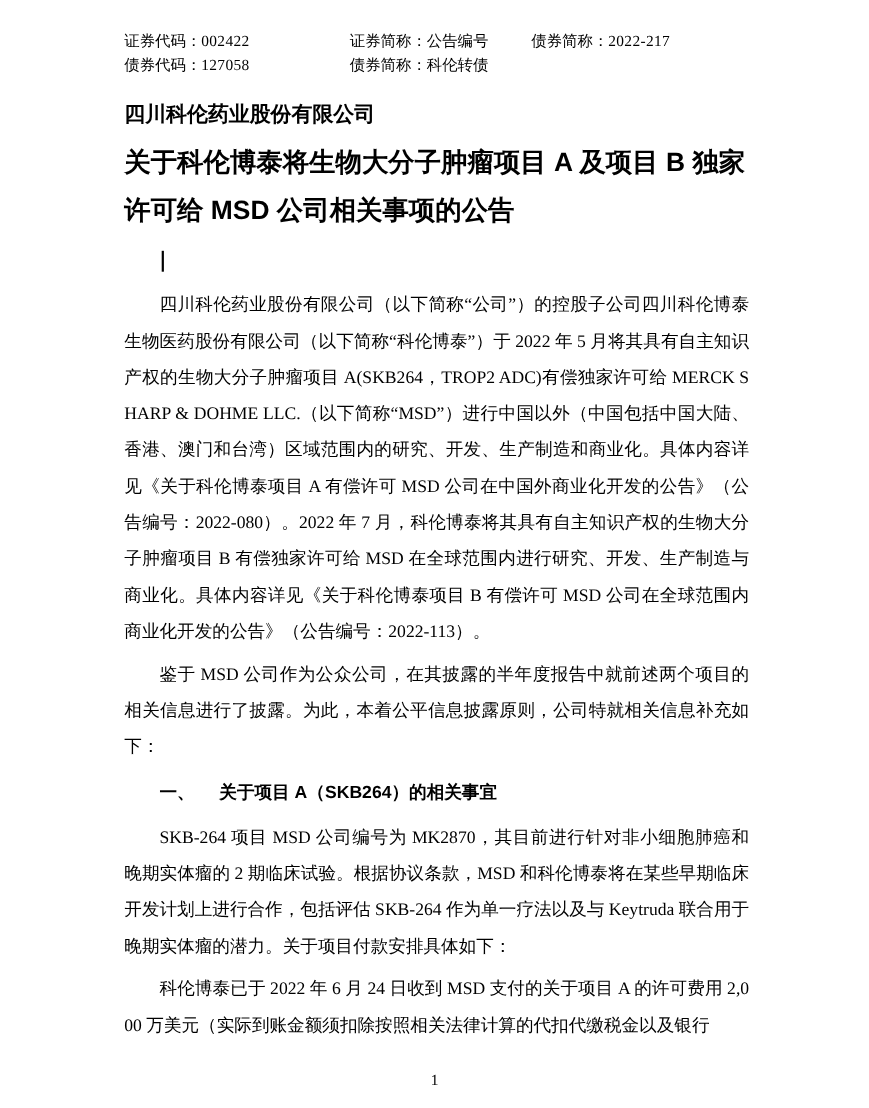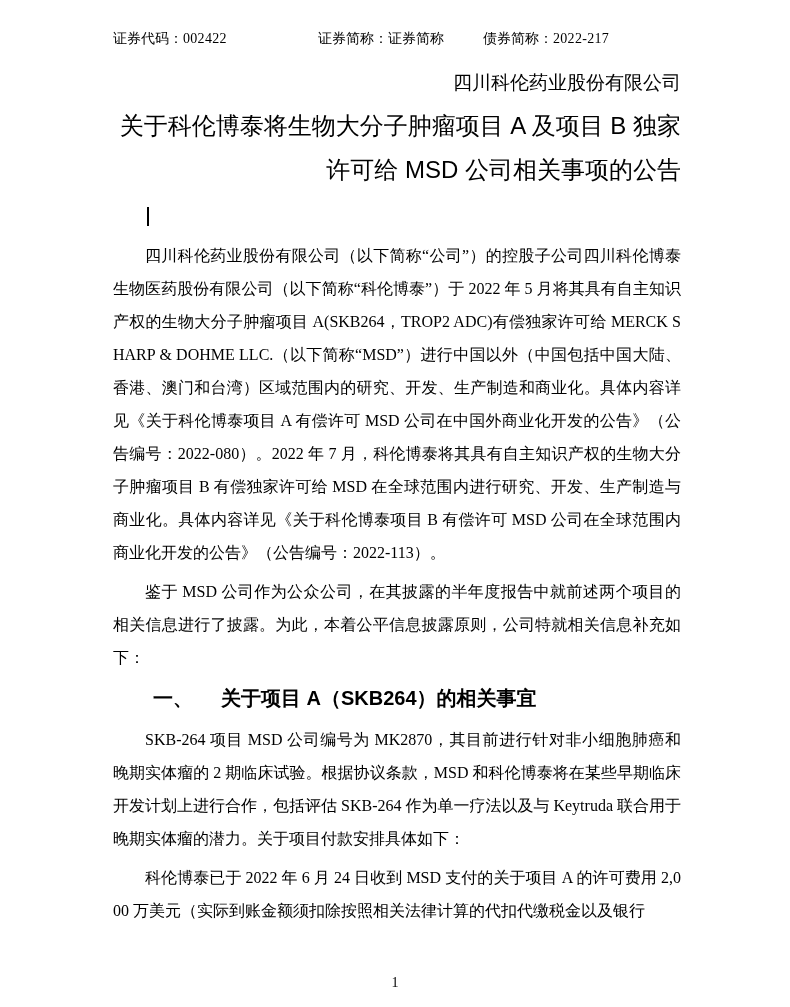--- a/index.html
+++ b/index.html
@@ -25,23 +25,23 @@
   .doc-header { font-size: 14px; }
   .hrow { display: flex; line-height: 22px; }
   .hcell { white-space: nowrap; }
   .hcell.c1 { width: 205px; }
   .hcell.c2 { width: 165px; }
   .hcell.c3 { flex: 1; }
   .hnum { font-family: "Liberation Serif", serif; letter-spacing: 0.3px; }
   
   .title-block {
     margin-top: 12px;
-    text-align: right;
+    text-align: left;
     font-family: "Liberation Sans", "DejaVu Sans", sans-serif;
-    font-weight: normal;
+    font-weight: bold;
   }
   .company-title { font-size: 19px; line-height: 42px; }
   .subject-title { font-size: 24px; line-height: 44px; }
   
   .notice {
     margin: 8px 0 0 0;
     font-family: "Liberation Sans", "DejaVu Sans", sans-serif;
     font-weight: bold;
     font-size: 15.5px;
     line-height: 33px;
@@ -62,21 +62,21 @@
     font-size: 16px;
     line-height: 33px;
     text-align: justify;
     text-indent: 2em;
     word-break: break-all;
   }
   .h1 {
     margin: 8px 0;
     font-family: "Liberation Sans", "DejaVu Sans", sans-serif;
     font-weight: bold;
-    font-size: 20px;
+    font-size: 16px;
     line-height: 33px;
     text-indent: 2em;
   }
   .h1num { margin-right: 1.4em; }
   
   .page-footer {
     position: absolute;
     left: 0;
     bottom: 16px;
     width: 100%;
@@ -86,22 +86,27 @@
 </style>
 </head>
 <body>
 
 <div class="page">
   <div class="content">
 
     <div class="doc-header">
       <div class="hrow">
         <span class="hcell c1"><span>证券代码：</span><span class="hnum">002422</span></span>
-        <span class="hcell c2"><span>证券简称：</span><span>证券简称</span></span>
+        <span class="hcell c2"><span>证券简称：</span><span>公告编号</span></span>
         <span class="hcell c3"><span>债券简称：</span><span class="hnum">2022-217</span></span>
+      </div>
+      <div class="hrow">
+        <span class="hcell c1"><span>债券代码：</span><span class="hnum">127058</span></span>
+        <span class="hcell c2"><span>债券简称：</span><span>科伦转债</span></span>
+        <span class="hcell c3"></span>
       </div>
     </div>
 
     <div class="title-block">
       <div class="company-title">四川科伦药业股份有限公司</div>
       <div class="subject-title">关于科伦博泰将生物大分子肿瘤项目 A 及项目 B 独家许可给 MSD 公司相关事项的公告</div>
     </div>
 
     <p class="notice"><span class="caret"></span></p>
 

